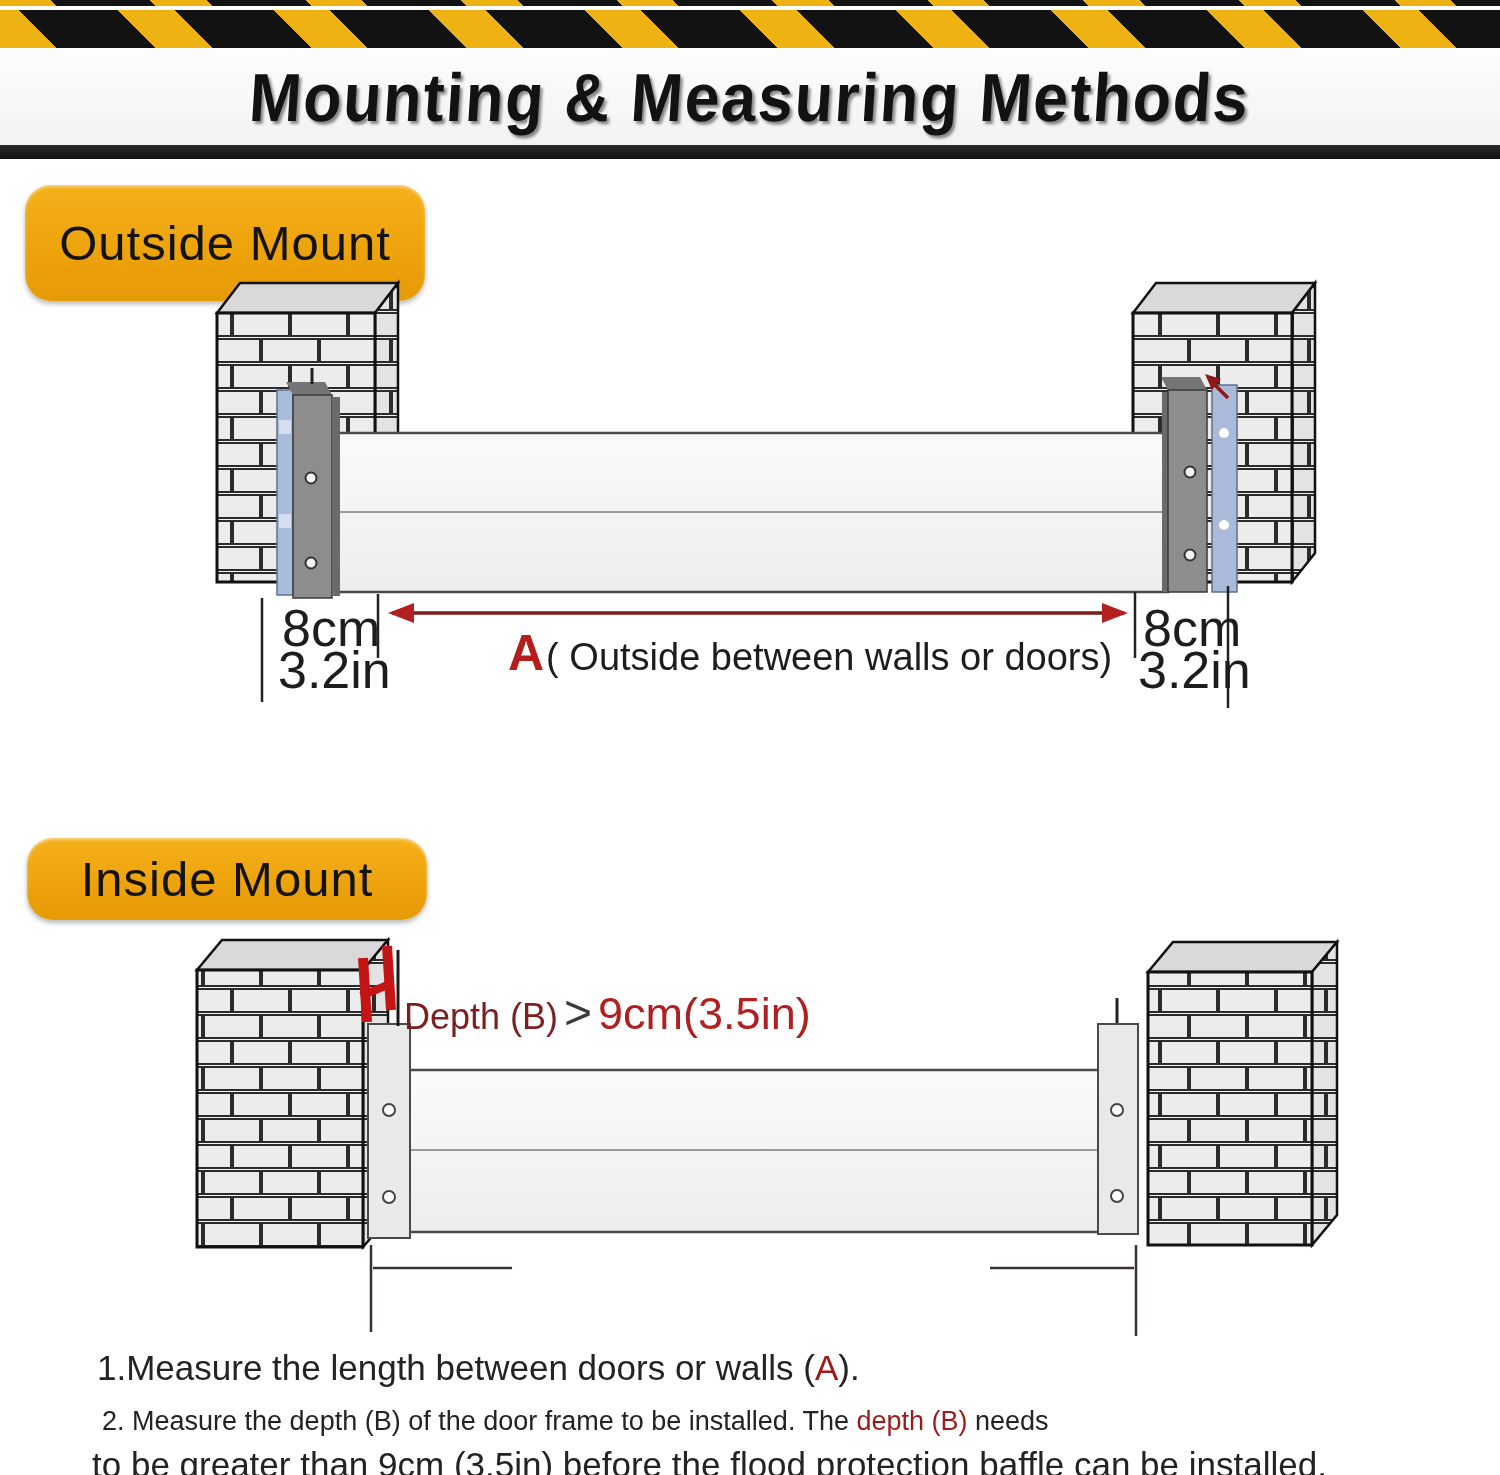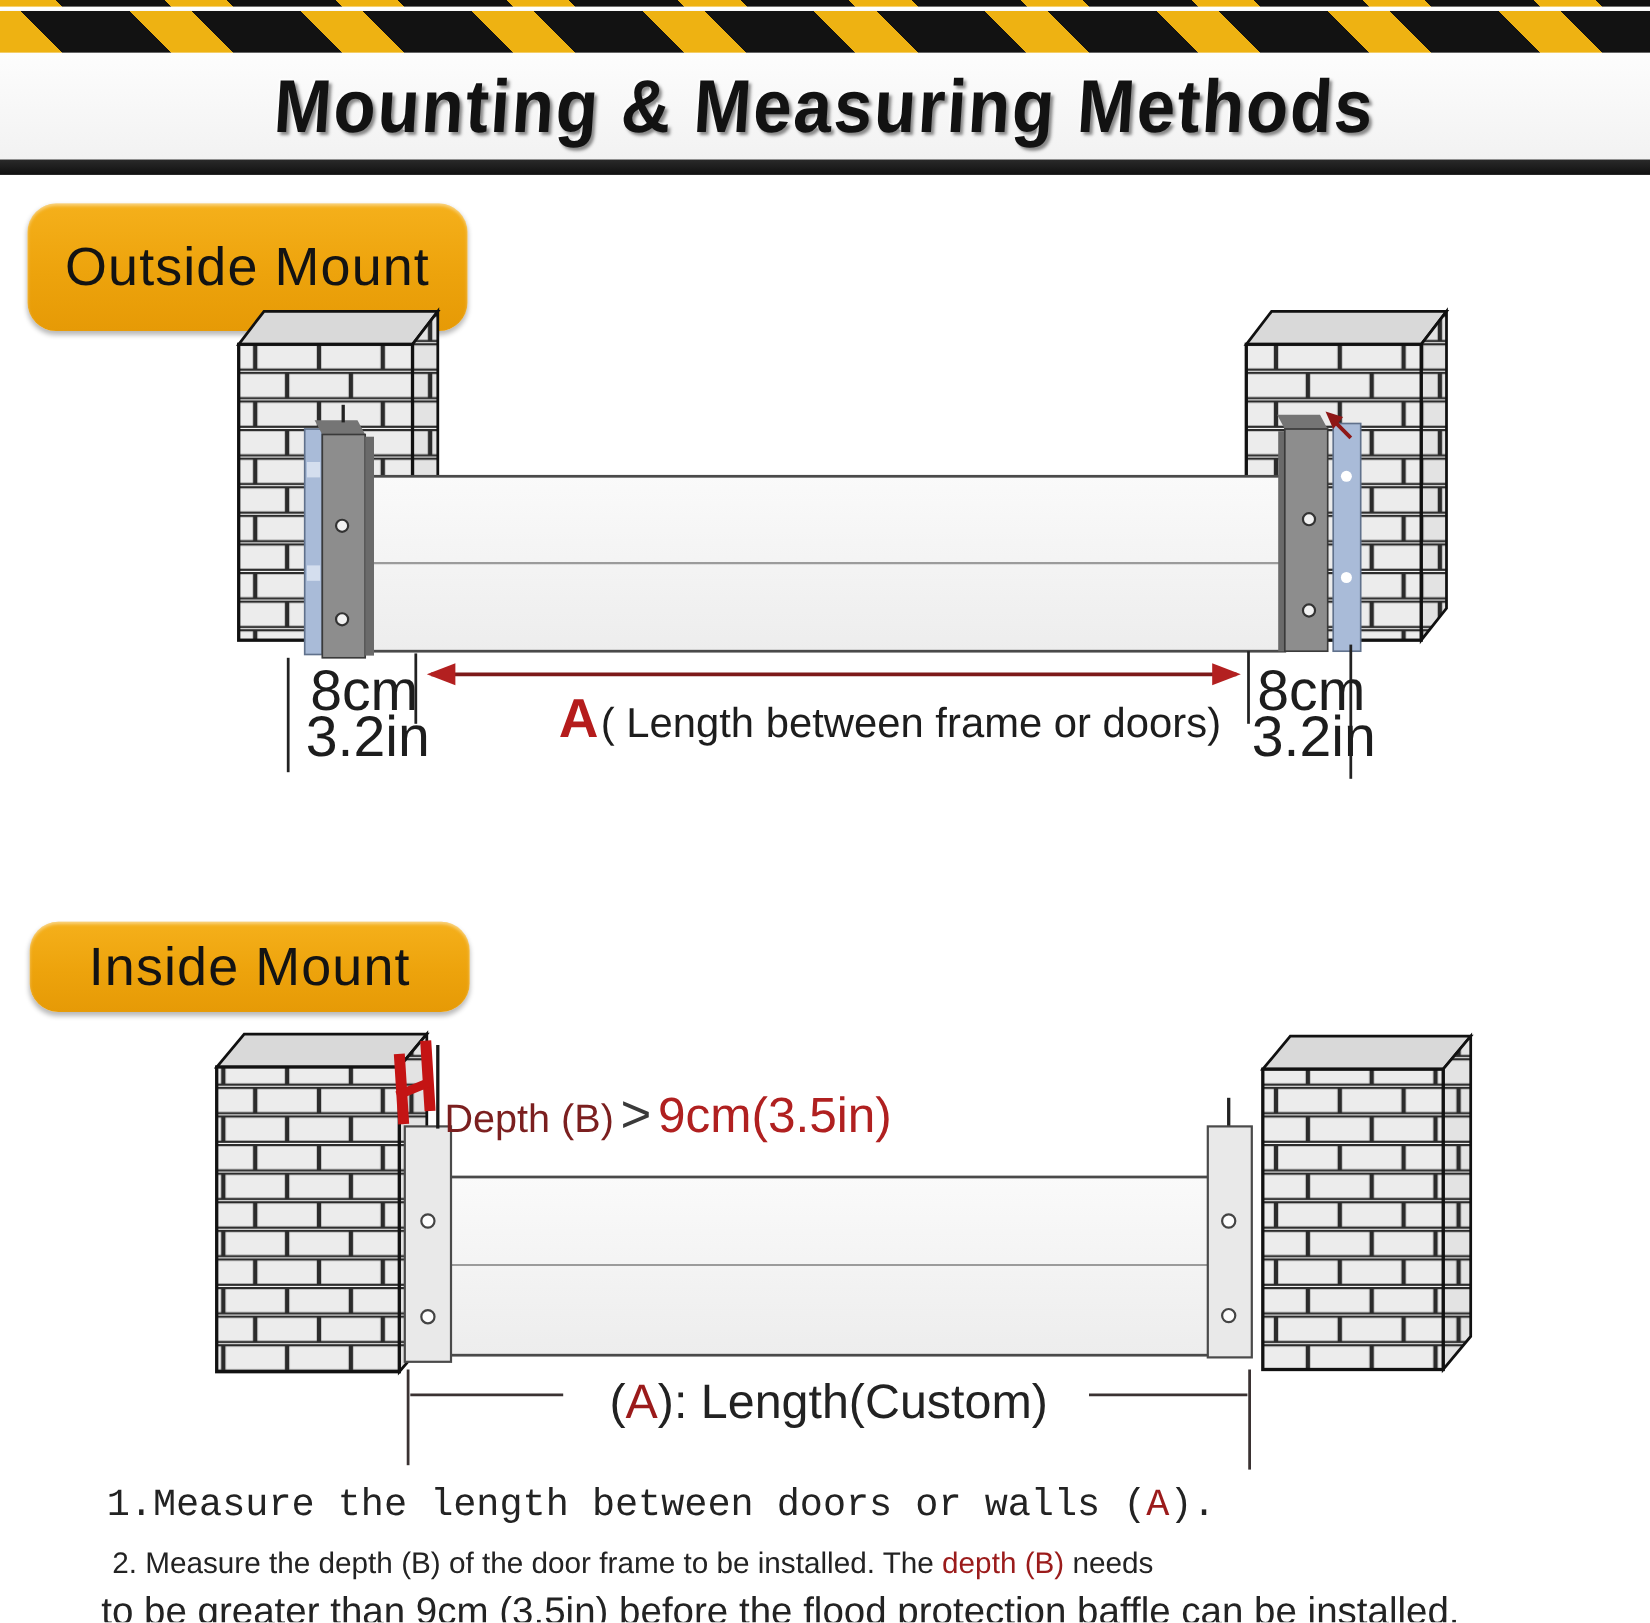--- a/index.html
+++ b/index.html
@@ -42,21 +42,21 @@
   .arrow-label{left:508px;top:624px;display:flex;align-items:baseline;font-size:38px;}
   .arrow-label .bigA{font-size:50px;font-weight:bold;color:#b51c1c;margin-right:2px;}
   .steps{font-size:34px;line-height:54px;color:#232323;}
   .steps-outside{left:116px;top:722px;}
   .red{color:#9b1b1b;}
   .depth-label{left:404px;top:952px;display:flex;align-items:baseline;}
   .depth-label .d1{font-size:36px;color:#7b1f1f;}
   .depth-label .d2{font-size:48px;color:#3a3a3a;margin:0 6px;}
   .depth-label .d3{font-size:45px;color:#b02020;margin-top:36px;}
   .inside-length{left:554px;top:1250px;font-size:44px;color:#222;}
-  .steps-inside1{left:97px;top:1341px;font-size:35px;font-family:Liberation Mono, monospace;}
+  .steps-inside1{left:97px;top:1341px;font-size:35px;}
   .steps-inside2{left:102px;top:1394px;font-size:27px;}
   .steps-inside3{left:92px;top:1438px;font-size:35px;}
 </style>
 </head>
 <body>
 
 <div class="page">
 
   <div class="hazard sliver"></div>
   <div class="hazard band"></div>
@@ -145,21 +145,21 @@
       <polygon points="1128,613 1102,603 1102,623" fill="#b32020"></polygon>
     </g>
   </svg>
 
   <div class="lbl dim o-left-cm">8cm</div>
   <div class="lbl dim o-left-in">3.2in</div>
   <div class="lbl dim o-right-cm">8cm</div>
   <div class="lbl dim o-right-in">3.2in</div>
   <div class="lbl arrow-label">
     <span class="bigA">A</span>
-    <span>( Length between frame or doors)</span>
+    <span>( Outside between walls or doors)</span>
   </div>
 
 
   <div class="badge badge-inside">
     <span>Inside Mount</span>
   </div>
 
   <svg id="inside-svg" class="diagram" width="1500" height="410" viewBox="0 930 1500 410">
     <defs>
       <pattern id="brick2" width="58" height="52" patternUnits="userSpaceOnUse">
@@ -222,23 +222,20 @@
       <line x1="373" y1="1268" x2="512" y2="1268"></line>
       <line x1="990" y1="1268" x2="1134" y2="1268"></line>
     </g>
   </svg>
 
   <div class="lbl depth-label">
     <span class="d1">Depth (B)</span>
     <span class="d2">&gt;</span>
     <span class="d3">9cm(3.5in)</span>
   </div>
-  <div class="lbl inside-length">
-    <span>(</span><span class="red">A</span><span>): Length(Custom)</span>
-  </div>
 
   <div class="lbl steps steps-inside1">
     <span>1.Measure the length between doors or walls (</span><span class="red">A</span><span>).</span>
   </div>
   <div class="lbl steps steps-inside2">
     <span>2. Measure the depth (B) of the door frame to be installed. The </span><span class="red">depth (B)</span><span> needs</span>
   </div>
   <div class="lbl steps steps-inside3">to be greater than 9cm (3.5in) before the flood protection baffle can be installed.</div>
 
 </div>

